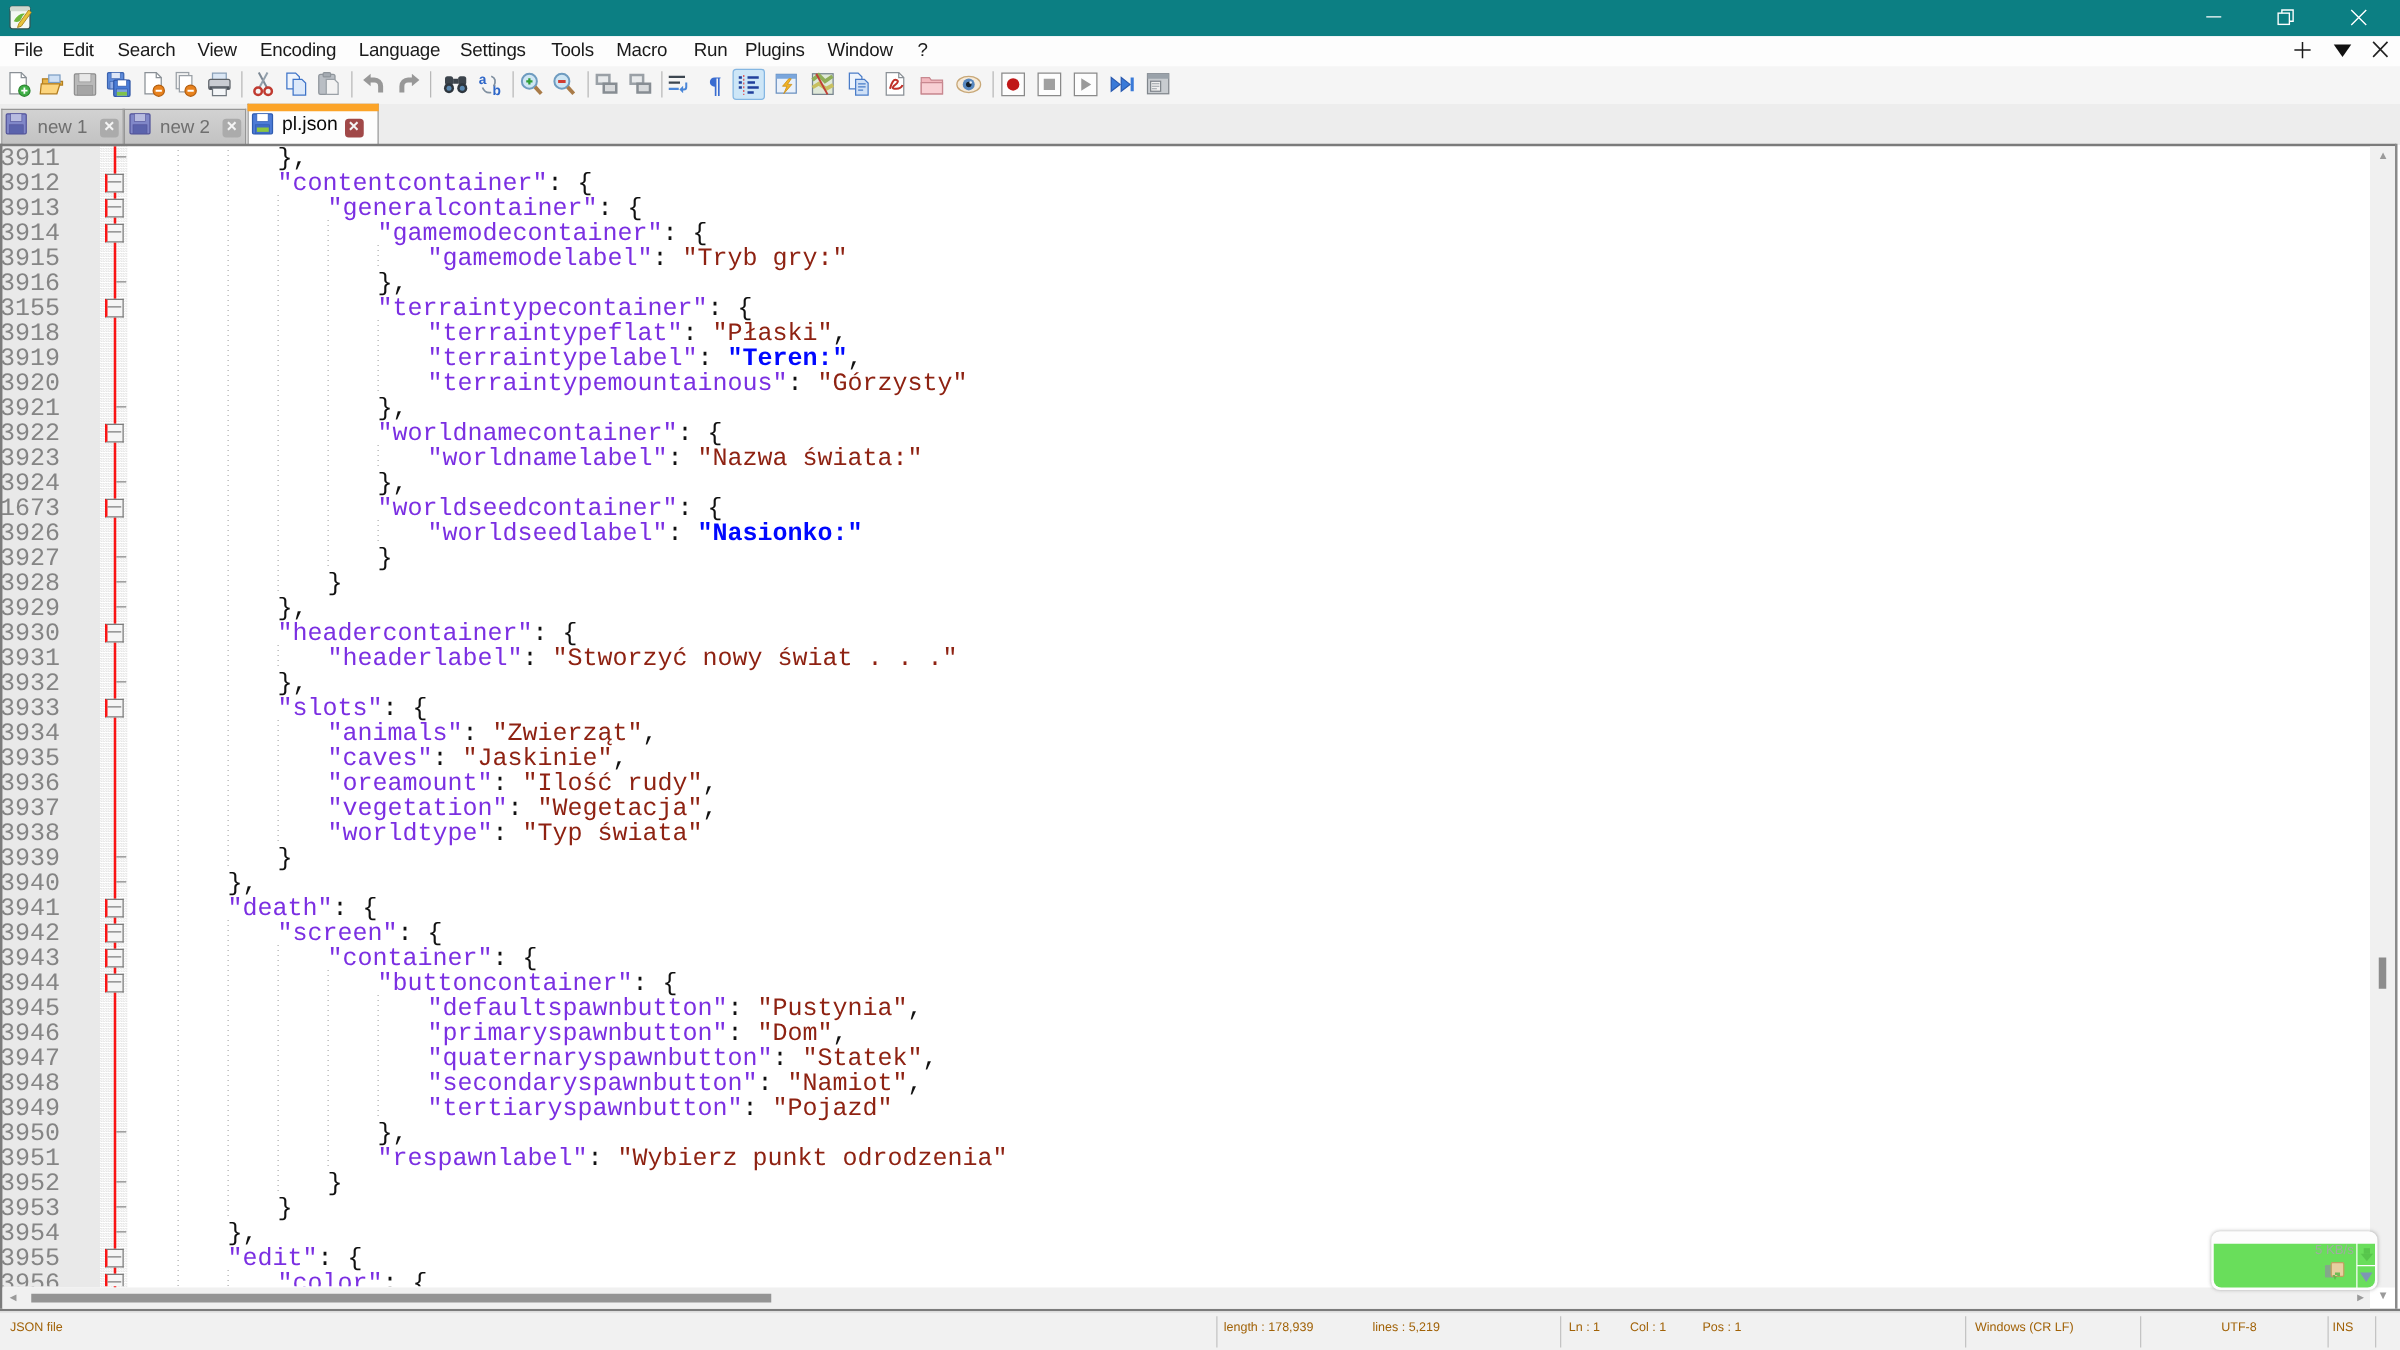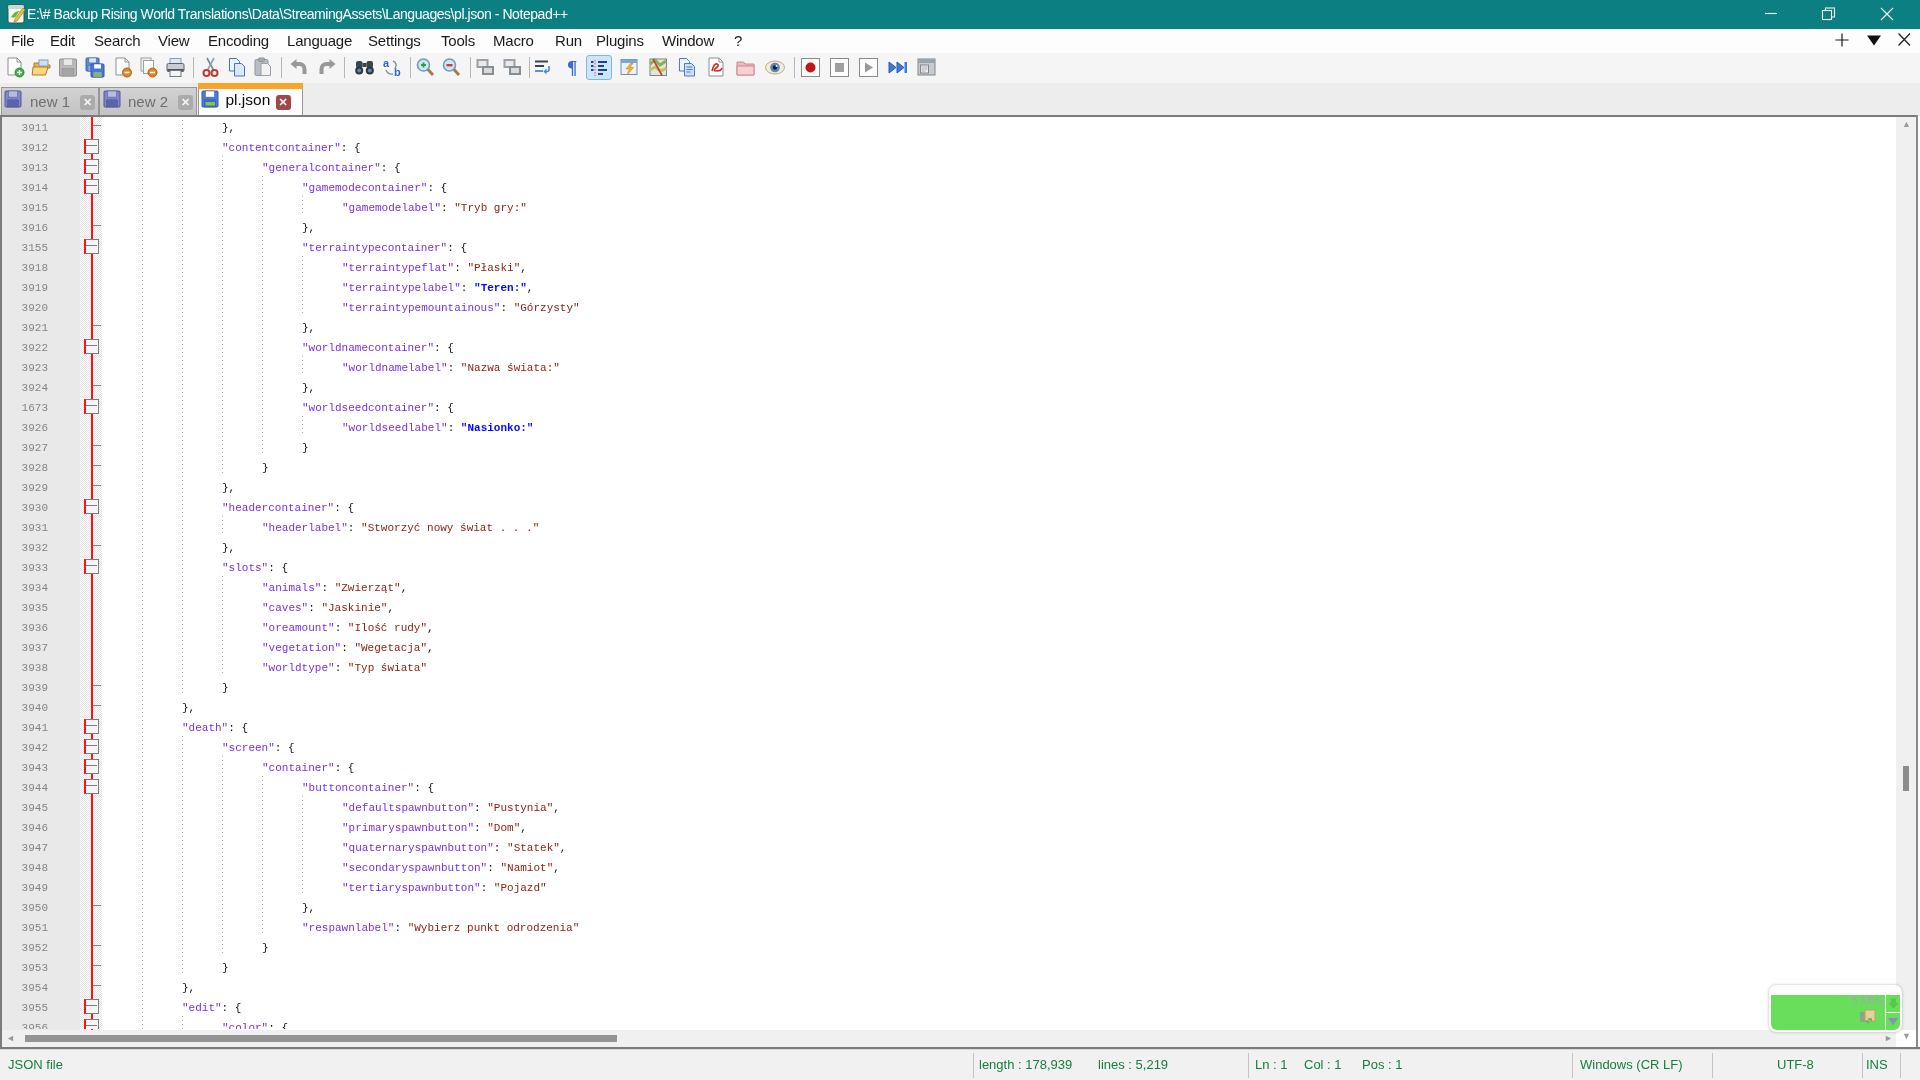--- a/index.html
+++ b/index.html
@@ -41,62 +41,61 @@
 #editor { position:absolute; left:2px; top:117px; width:1894px; height:913px; background:#fff; overflow:hidden; }
 
 #nummargin { position:absolute; left:2px; top:117px; width:78px; height:913px; background:#e9e9e9; }
 #foldmargin { position:absolute; left:80px; top:117px; width:22px; height:913px;
   background-image:conic-gradient(#e4e4e4 25%, #ffffff 0 50%, #e4e4e4 0 75%, #ffffff 0);
   background-size:2px 2px; }
 #foldline { position:absolute; left:91px; top:117px; width:2px; height:913px; background:#fa1414; }
 
 #content { position:absolute; left:0px; top:0px; width:1920px; height:1080px;
   clip-path:inset(117px 24px 51px 0px);
-  font-family:"Liberation Mono", monospace; font-size:11px; }
+  font-family:"Liberation Mono", monospace; font-size:20px; }
 .ln { position:absolute; left:0px; width:48px; height:20px; line-height:20px; text-align:right; color:#858585; }
 .cl { position:absolute; height:20px; line-height:20px; white-space:pre; }
 .cl .k { color:#7b2fe2; }
 .cl .p { color:#111111; }
 .cl .v { color:#8e2212; }
 .cl .b { color:#0008ff; font-weight:bold; }
 .ig { position:absolute; width:1px; height:20px; background-image:repeating-linear-gradient(to bottom,#aeaeae 0 1px,transparent 1px 4px); }
 .fb { position:absolute; left:84px; width:15px; height:15px; background:#f5f5f5; border:1px solid #7d7d7d; border-left:2px solid #fa1414; }
 .fm { position:absolute; left:86px; width:11px; height:1px; background:#7d7d7d; }
 .ft { position:absolute; left:93px; width:8px; height:1px; background:#858585; }
 
 
 #vsb { position:absolute; left:1896px; top:117px; width:20px; height:913px; background:#f0f0f0; }
 #vthumb { position:absolute; left:1903px; top:766px; width:6px; height:25px; background:#8c8c8c; }
 #hsb { position:absolute; left:2px; top:1030px; width:1894px; height:17px; background:#f0f0f0; }
 #hthumb { position:absolute; left:25px; top:1035px; width:592px; height:7px; background:#949494; }
 .sbarrow { position:absolute; color:#9a9a9a; font-size:9px; }
 
 
 #status { position:absolute; left:0; top:1049px; width:1920px; height:31px; background:#f1f1f1; border-top:1px solid #d8d8d8; }
-#status span { position:absolute; top:6.5px; font-size:13px; color:#15803d; white-space:pre; }
+#status span { position:absolute; top:6.5px; font-size:10px; color:#a16207; white-space:pre; }
 .ssep { position:absolute; top:3px; width:1px; height:25px; background:#c4c4c4; }
 
 
 #gwidget { position:absolute; left:1769px; top:985px; width:133px; height:47px; background:#fdfdfd;
   border-radius:7px; box-shadow:0 0 3px rgba(120,120,120,.55); }
 #gmain { position:absolute; left:2px; top:10px; width:114px; height:35px; background:#69de5b; border-bottom-left-radius:6px; }
 #gcell1 { position:absolute; left:117px; top:10px; width:14px; height:16.5px; background:#69de5b; }
 #gcell2 { position:absolute; left:117px; top:28px; width:14px; height:17px; background:#69de5b; border-bottom-right-radius:6px; }
 </style></head>
 <body>
 <div id="root">
 
 <div id="title">
   <svg style="position:absolute;left:7px;top:4px" width="20" height="21" viewBox="0 0 20 21">
     <rect x="1" y="1" width="16" height="18" rx="2" fill="#f4f8f4" stroke="#355" stroke-width="1"></rect>
     <rect x="1" y="1" width="16" height="4" rx="1.5" fill="#cfd8cf"></rect>
     <path d="M4 13 q4 -7 9 -6 q-2 1 -3 4 q-2 4 -6 2 z" fill="#6cb73c"></path>
     <path d="M16 4 L8 15 l-1 3 l3 -1 L18 6 z" fill="#e8c23a" stroke="#a8821a" stroke-width="0.7"></path>
   </svg>
-  <div class="txt">E:\# Backup Rising World Translations\Data\StreamingAssets\Languages\pl.json - Notepad++</div>
   <svg class="wbtn" style="left:1759px" width="24" height="29">
         <path d="M6 13.5 h12" stroke="#fff" stroke-width="1.1"></path>
       </svg>
   <svg class="wbtn" style="left:1817px" width="24" height="29">
     <rect x="5.5" y="10.5" width="9" height="9" fill="none" stroke="#fff" stroke-width="1.1"></rect>
     <path d="M8.5 10.5 v-2.5 h9 v9 h-2.5" fill="none" stroke="#fff" stroke-width="1.1"></path>
   </svg>
   <svg class="wbtn" style="left:1875px" width="24" height="29">
         <path d="M6 8 L18 20 M18 8 L6 20" stroke="#fff" stroke-width="1.1"></path>
       </svg>

